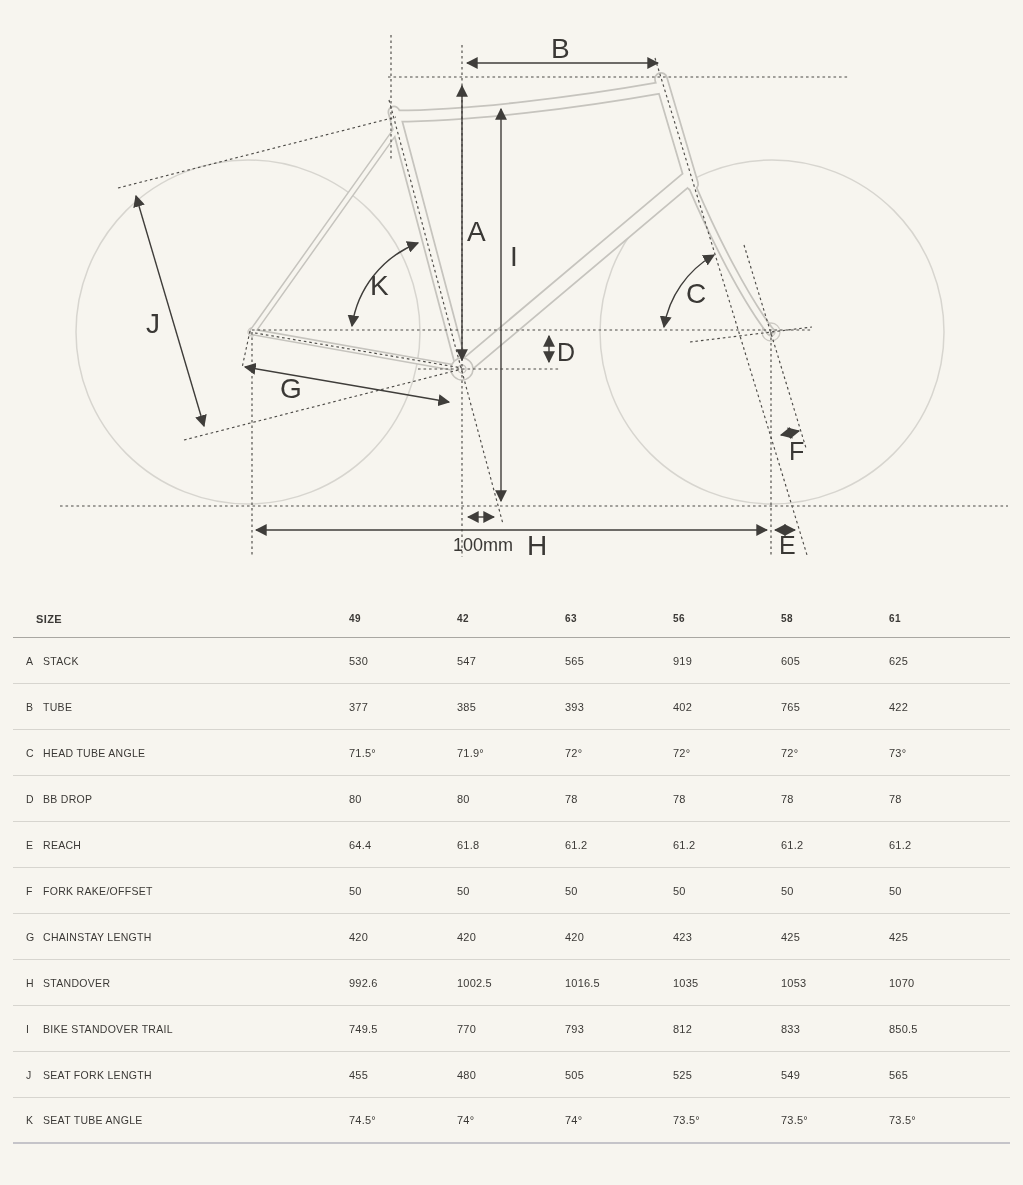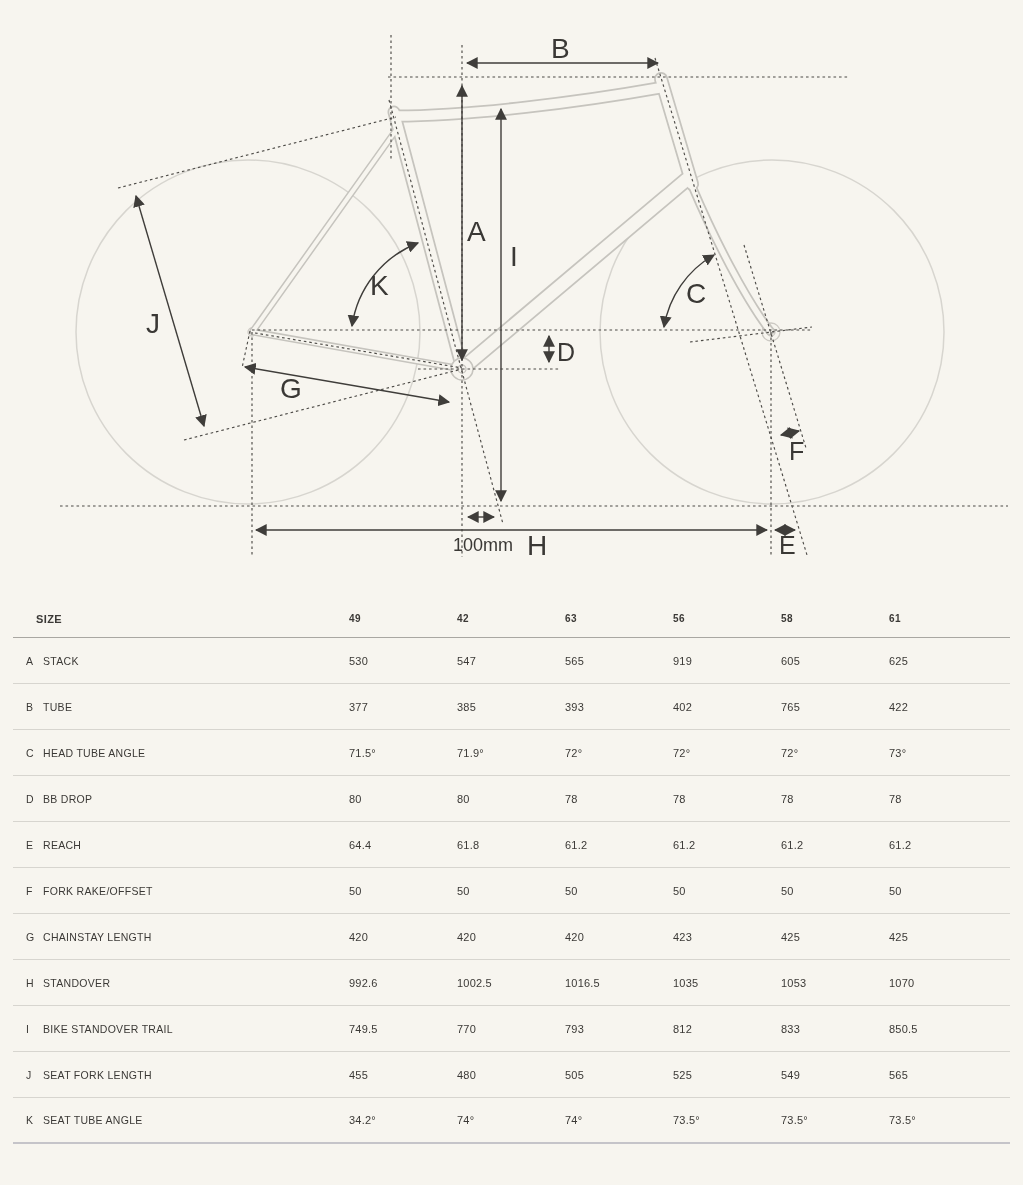--- a/index.html
+++ b/index.html
@@ -256,21 +256,21 @@
           <div class="cell">505</div>
           <div class="cell">525</div>
           <div class="cell">549</div>
           <div class="cell">565</div>
         </div>
         <div class="trow">
           <div class="row-label">
             <span class="row-letter">K</span>
             <span>SEAT TUBE ANGLE</span>
           </div>
-          <div class="cell">34.2°</div>
+          <div class="cell">74.5°</div>
           <div class="cell">74°</div>
           <div class="cell">74°</div>
           <div class="cell">73.5°</div>
           <div class="cell">73.5°</div>
           <div class="cell">73.5°</div>
         </div>
       </div>
   </div>
 
 </div>

